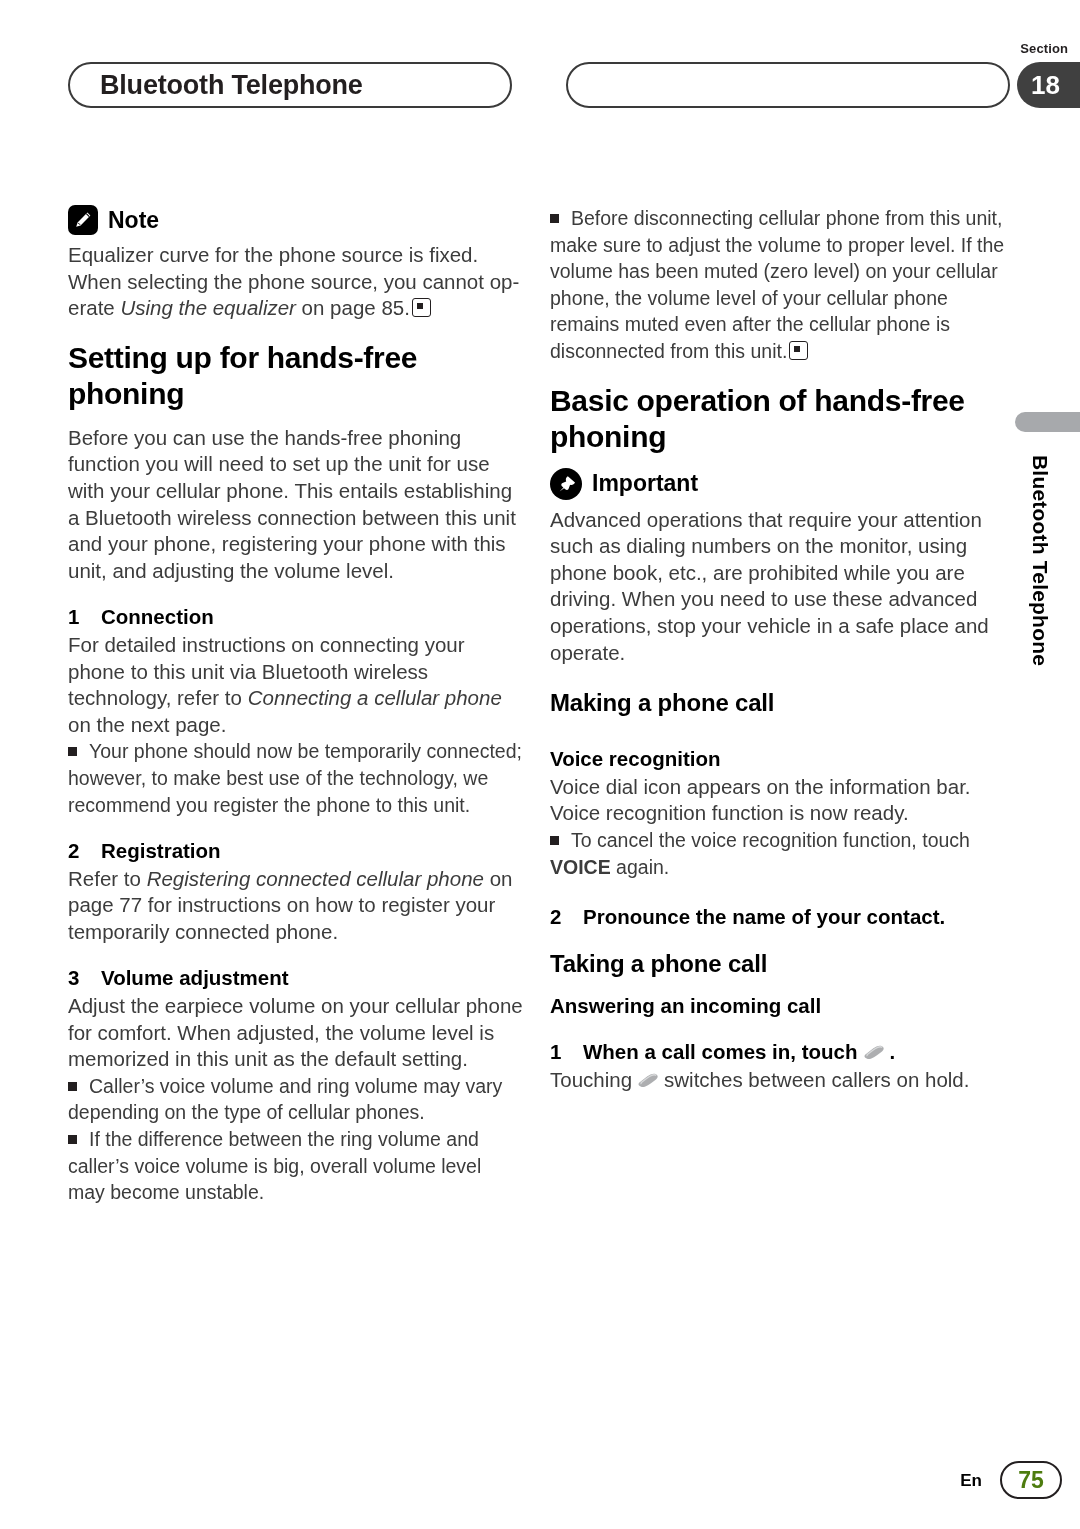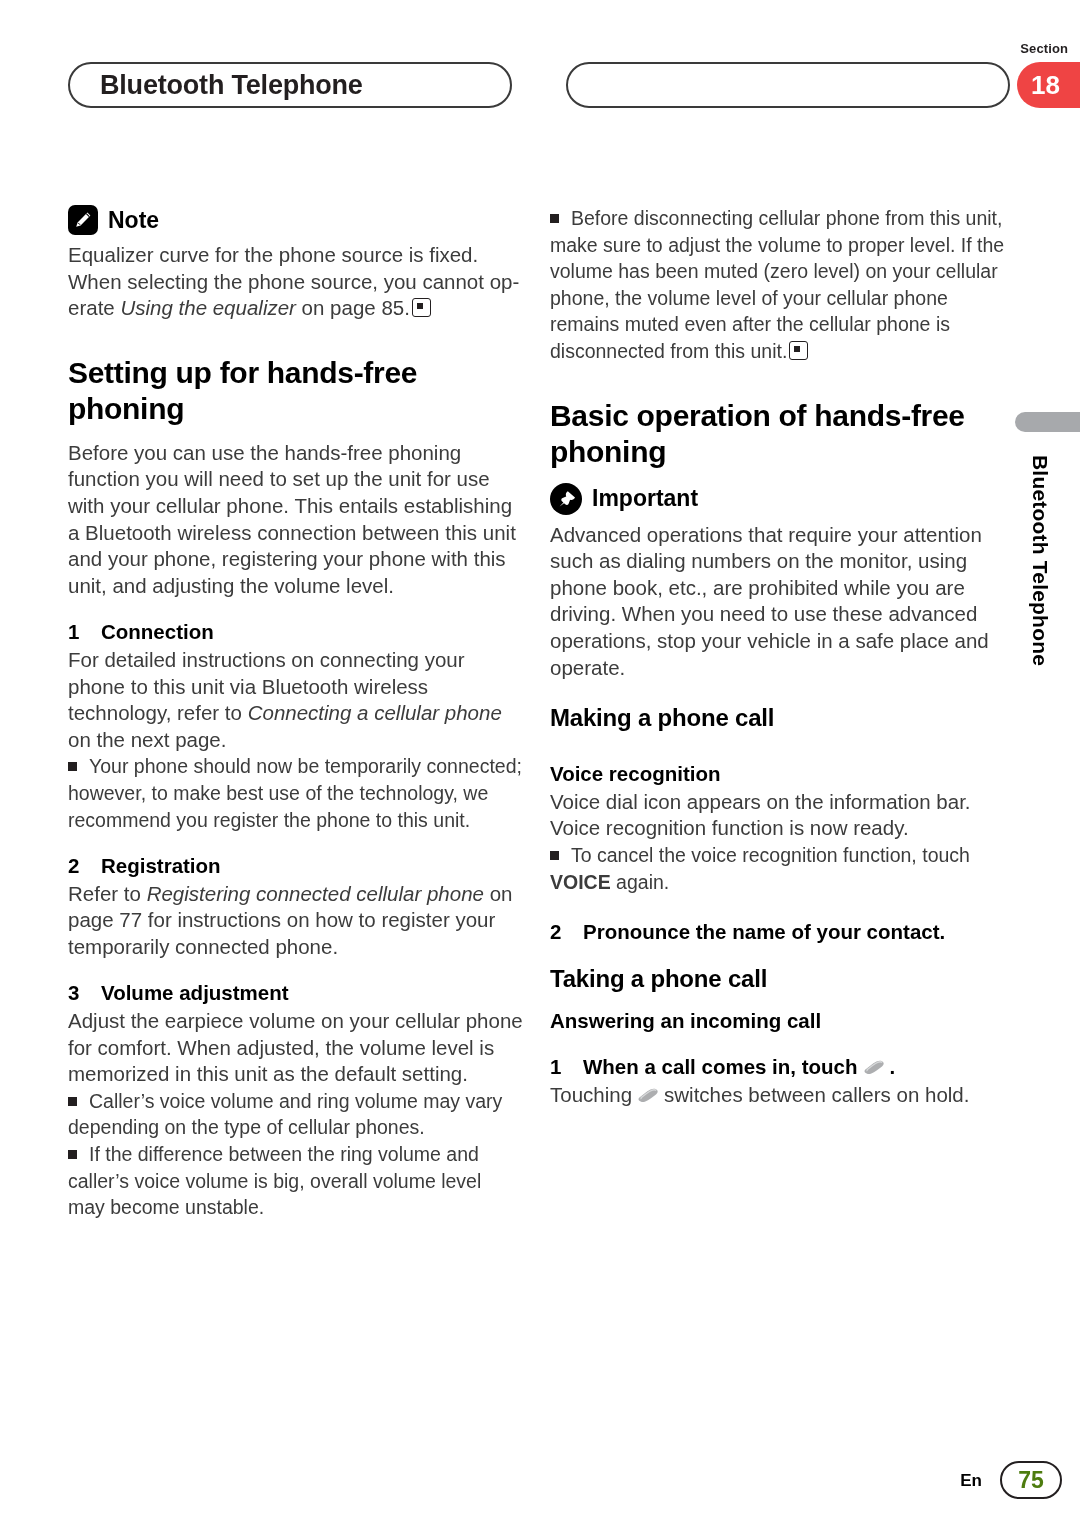--- a/index.html
+++ b/index.html
@@ -58,21 +58,21 @@
     font-size: 13px;
     font-weight: bold;
     letter-spacing: 0.1px;
   }
   .section-tab {
     position: absolute;
     left: 1017px;
     top: 62px;
     width: 63px;
     height: 46px;
-    background: #ef4444;
+    background: #404040;
     border-radius: 23px 0 0 23px;
   }
   .section-num {
     position: absolute;
     left: 14px;
     top: 50%;
     transform: translateY(-50%);
     color: #ffffff;
     font-size: 26px;
     font-weight: bold;
@@ -111,21 +111,21 @@
     vertical-align: 2px;
     margin-right: 12px;
   }
 
   .h1 {
     font-size: 30px;
     line-height: 36px;
     font-weight: bold;
     color: #000000;
     letter-spacing: -0.3px;
-    margin-top: 33px;
+    margin-top: 18px;
     margin-bottom: 13px;
   }
   .h2 {
     font-size: 24px;
     line-height: 30px;
     font-weight: bold;
     color: #000000;
     letter-spacing: -0.2px;
     margin-top: 22px;
     margin-bottom: 10px;

